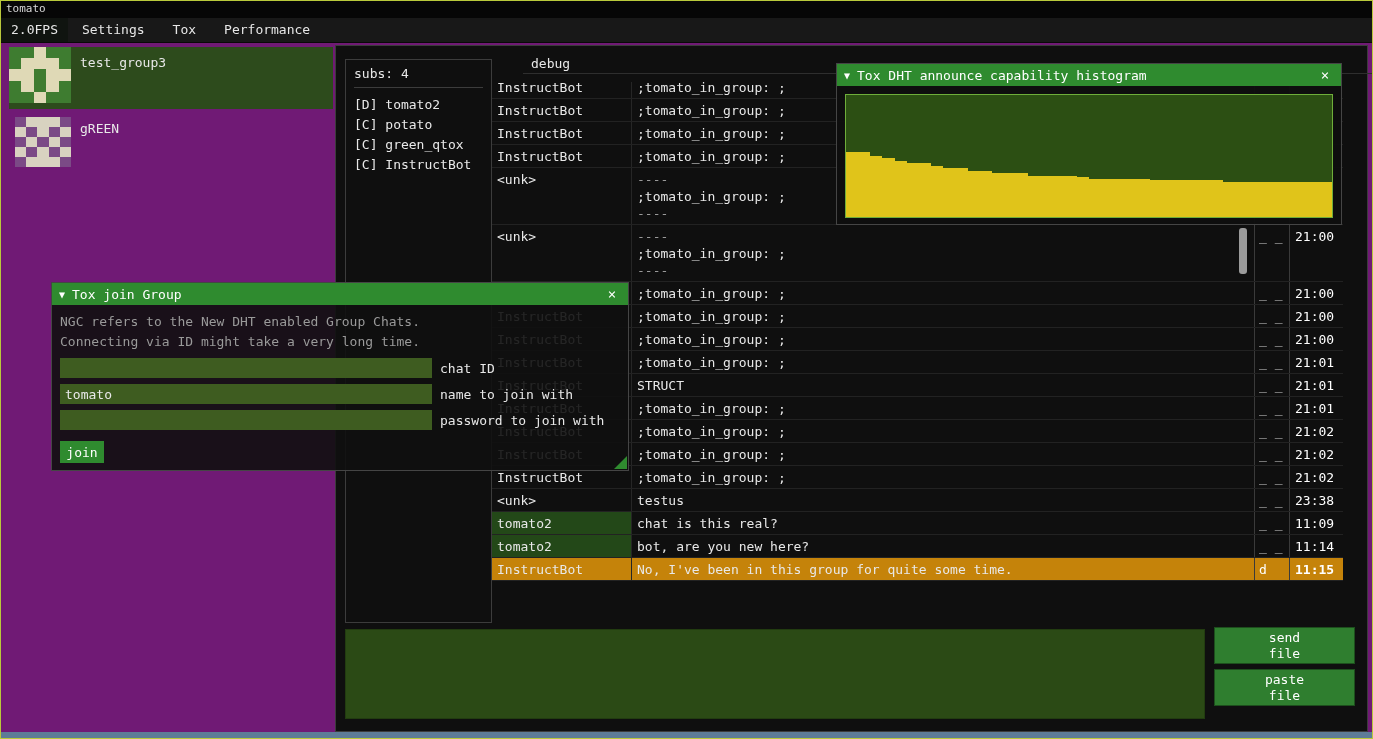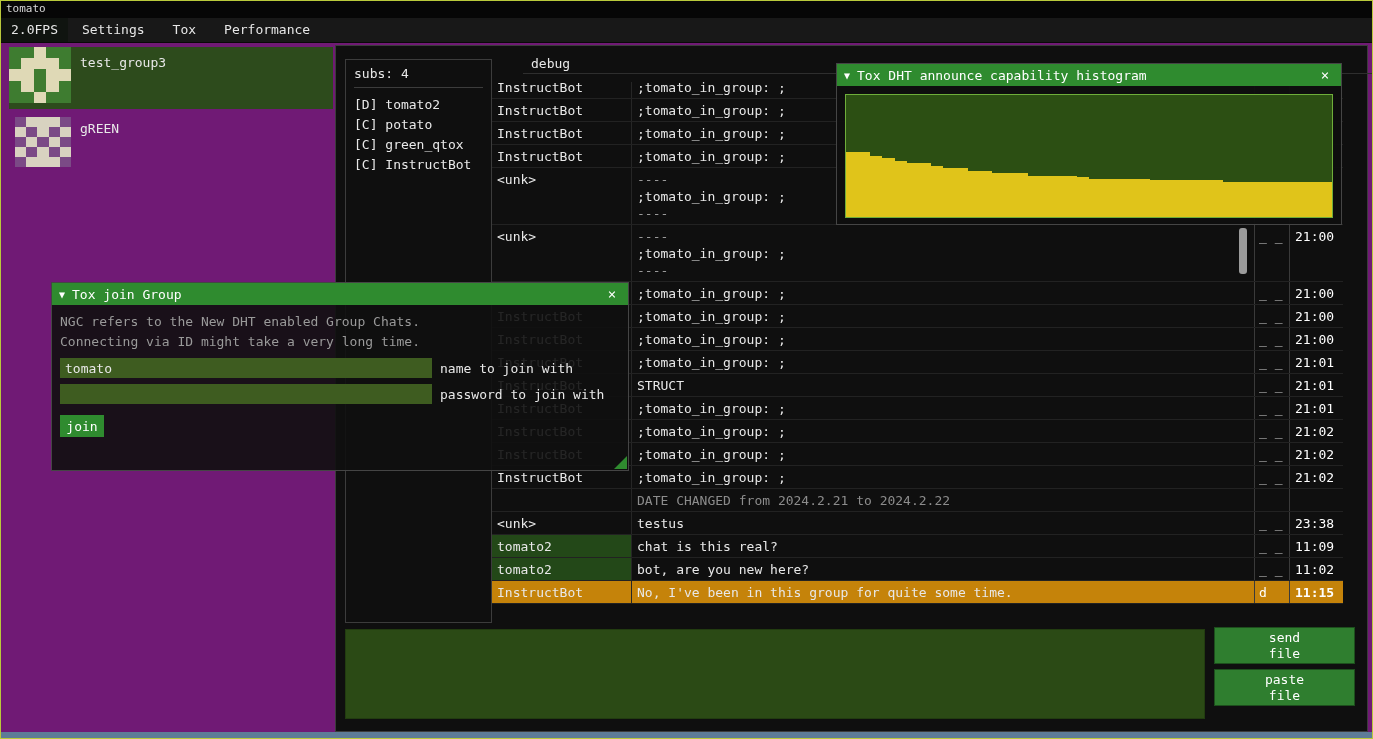--- a/index.html
+++ b/index.html
@@ -291,28 +291,20 @@
             <div class="cell ctime">21:02</div>
           </div>
           <div class="crow">
             <div class="cell cname">InstructBot</div>
             <div class="cell cmsg">
               <span class="line">;tomato_in_group: ;</span>
             </div>
             <div class="cell cmarks">_ _</div>
             <div class="cell ctime">21:02</div>
           </div>
-          <div class="crow sys">
-            <div class="cell cname"></div>
-            <div class="cell cmsg">
-              <span class="line">DATE CHANGED from 2024.2.21 to 2024.2.22</span>
-            </div>
-            <div class="cell cmarks"></div>
-            <div class="cell ctime"></div>
-          </div>
           <div class="crow">
             <div class="cell cname">&lt;unk&gt;</div>
             <div class="cell cmsg">
               <span class="line">testus</span>
             </div>
             <div class="cell cmarks">_ _</div>
             <div class="cell ctime">23:38</div>
           </div>
           <div class="crow">
             <div class="cell cname self">tomato2</div>
@@ -321,21 +313,21 @@
             </div>
             <div class="cell cmarks">_ _</div>
             <div class="cell ctime">11:09</div>
           </div>
           <div class="crow">
             <div class="cell cname self">tomato2</div>
             <div class="cell cmsg">
               <span class="line">bot, are you new here?</span>
             </div>
             <div class="cell cmarks">_ _</div>
-            <div class="cell ctime">11:02</div>
+            <div class="cell ctime">11:14</div>
           </div>
           <div class="crow hl">
             <div class="cell cname">InstructBot</div>
             <div class="cell cmsg">
               <span class="line">No, I've been in this group for quite some time.</span>
             </div>
             <div class="cell cmarks">d</div>
             <div class="cell ctime">11:15</div>
           </div>
         </div>
@@ -404,20 +396,24 @@
     <div class="fwin-title">
       <span class="tri">▼</span>
       <span>Tox join Group</span>
       <span class="fwin-close">×</span>
     </div>
     <div class="jbody">
       <div class="jinfo">NGC refers to the New DHT enabled Group Chats.</div>
       <div class="jinfo">Connecting via ID might take a very long time.</div>
       <div>
           <div class="jrow">
+            <input class="jinput" style="">
+            <span class="jlabel">chat ID</span>
+          </div>
+          <div class="jrow">
             <input class="jinput" value="tomato" style="">
             <span class="jlabel">name to join with</span>
           </div>
           <div class="jrow">
             <input class="jinput" style="">
             <span class="jlabel">password to join with</span>
           </div>
         </div>
       <button class="join-btn">join</button>
       <div class="grip"></div>

